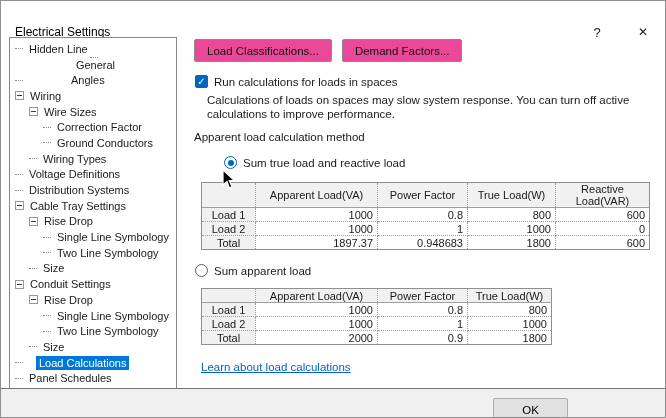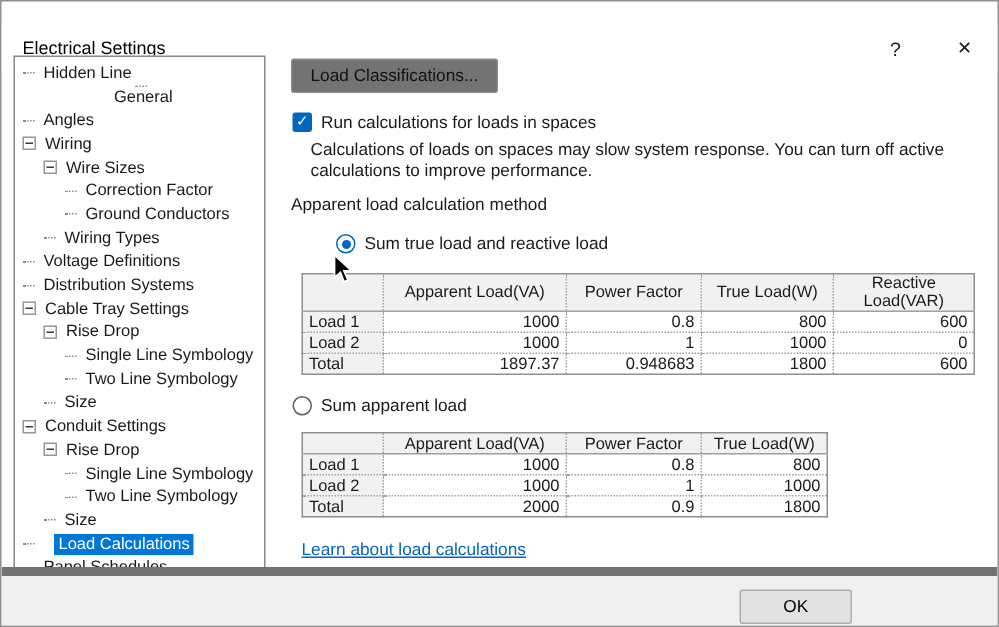--- a/index.html
+++ b/index.html
@@ -21,47 +21,47 @@
   .tree-row { display:flex; align-items:center; height:15.7px; font-size:11px; white-space:nowrap; cursor:default; }
   .expander { flex:0 0 auto; width:9px; height:9px; border:1px solid #969696; background:#fff;
               margin-right:3px; position:relative; }
   .expander::after { content:""; position:absolute; left:1px; right:1px; top:3px; height:1px; background:#3a3a3a; }
   .dotted-dash { flex:0 0 auto; width:8px; height:1px; border-top:1px dotted #8a8a8a; margin-right:3px; }
   .tree-label { padding:0 3px; line-height:14px;text-align:center; }
   .tree-label.selected { background:#0078d7; color:#fff; }
   
   .main { position:absolute; left:192px; top:36px; width:464px; height:362px; }
   .top-buttons { position:absolute; left:1px; top:2px; display:flex; gap:10px; }
-  .push-btn { height:23px; padding:0 12px; background:#737373; border:1px solid #8a8a8a; border-radius:2px;
+  .push-btn { height:23px; padding:0 12px; background:#ec4899; border:1px solid #8a8a8a; border-radius:2px;
               font-size:11.5px; font-family:"Liberation Sans",sans-serif; color:#111; cursor:default; }
   .check-row { position:absolute; left:2px; top:38px; display:flex; align-items:center; gap:6px; }
   .checkbox { width:13px; height:13px; background:#0067c0; border:1px solid #0067c0; border-radius:2px;
               color:#fff; font-size:10px; line-height:11px; text-align:center; }
   .note { position:absolute; left:14px; top:56px; width:452px; font-size:11.5px; line-height:14px; color:#1a1a1a; }
   .section-label { position:absolute; left:1px; top:94px; font-size:11.5px; }
   .radio-row { position:absolute; display:flex; align-items:center; gap:6px; }
   .radio-row.r1 { left:2px; top:119px;padding-left:29px; }
   .radio-row.r2 { left:2px; top:227px; }
   .radio { width:13px; height:13px; border-radius:50%; border:1px solid #5c5c5c; background:#fff; position:relative; }
   .radio.selected { border-color:#0067c0; }
   .radio.selected::after { content:""; position:absolute; left:2.5px; top:2.5px; width:6px; height:6px;
                            border-radius:50%; background:#0067c0; }
   
   .calc-table { position:absolute; border-collapse:collapse; font-size:11px; background:#fff;
                 border:1px solid #8f8f8f; }
   .calc-table.t1 { left:8px; top:145px; }
   .calc-table.t2 { left:8px; top:251px; }
   .calc-table th, .calc-table td { border:1px dotted #a0a0a0; height:14px; padding:0 4px; font-weight:normal; }
   .calc-table th { background:#f1f1f1; text-align:center; border-bottom:1px solid #a0a0a0; }
-  .calc-table td.rowhead { background:#f1f1f1; text-align:left; }
+  .calc-table td.rowhead { background:#f1f1f1; text-align:center; }
   .calc-table td.num { text-align:right; }
   .learn-link { position:absolute; left:8px; top:324px; color:#0563c1; text-decoration:underline;
                 font-size:11.5px; cursor:pointer; }
   
-  .footer { position:absolute; left:0; right:0; bottom:0; height:39px; background:#f0f0f0; border-top:6px solid #737373;padding-left:16px; }
+  .footer { position:absolute; left:0; right:0; bottom:0; height:29px; background:#f0f0f0; border-top:1px solid #737373;padding-left:16px; }
   .footer .btn { position:absolute; top:9px; width:75px; height:23px; background:#e1e1e1; border:1px solid #adadad;
                  border-radius:2px; font-size:11.5px; font-family:"Liberation Sans",sans-serif; cursor:default; }
   .btn-ok { right:97px; border-color:#0067c0; }
   .btn-cancel { right:12px;margin-top:47px; }
   
   .cursor { position:absolute; left:221px; top:168px; z-index:20; pointer-events:none; }
 </style>
 </head>
 <body>
 
@@ -75,21 +75,21 @@
 
   <div class="sidebar">
       <div class="tree-row" style="padding-left: 5px;">
         <span class="dotted-dash"></span>
         <span class="tree-label">Hidden Line</span>
       </div>
       <div class="tree-row" style="padding-left: 5px; flex-direction: column;">
         <span class="dotted-dash"></span>
         <span class="tree-label">General</span>
       </div>
-      <div class="tree-row" style="padding-left: 5px;">
+      <div class="tree-row" style="padding-left: 5px; gap: 42px;">
         <span class="dotted-dash"></span>
         <span class="tree-label">Angles</span>
       </div>
       <div class="tree-row" style="padding-left: 5px;">
         <span class="expander"></span>
         <span class="tree-label">Wiring</span>
       </div>
       <div class="tree-row" style="padding-left: 19px;">
         <span class="expander"></span>
         <span class="tree-label">Wire Sizes</span>
@@ -165,20 +165,21 @@
       <div class="tree-row" style="padding-left: 5px;">
         <span class="dotted-dash"></span>
         <span class="tree-label">Circuit Naming</span>
       </div>
     </div>
 
   <div class="main">
 
     <div class="top-buttons">
       <button class="push-btn">Load Classifications...</button>
+      <button class="push-btn">Demand Factors...</button>
     </div>
 
     <div class="check-row">
       <span class="checkbox">✓</span>
       <span>Run calculations for loads in spaces</span>
     </div>
 
     <div class="note">Calculations of loads on spaces may slow system response. You can turn off active calculations to improve performance.</div>
 
     <div class="section-label">Apparent load calculation method</div>

